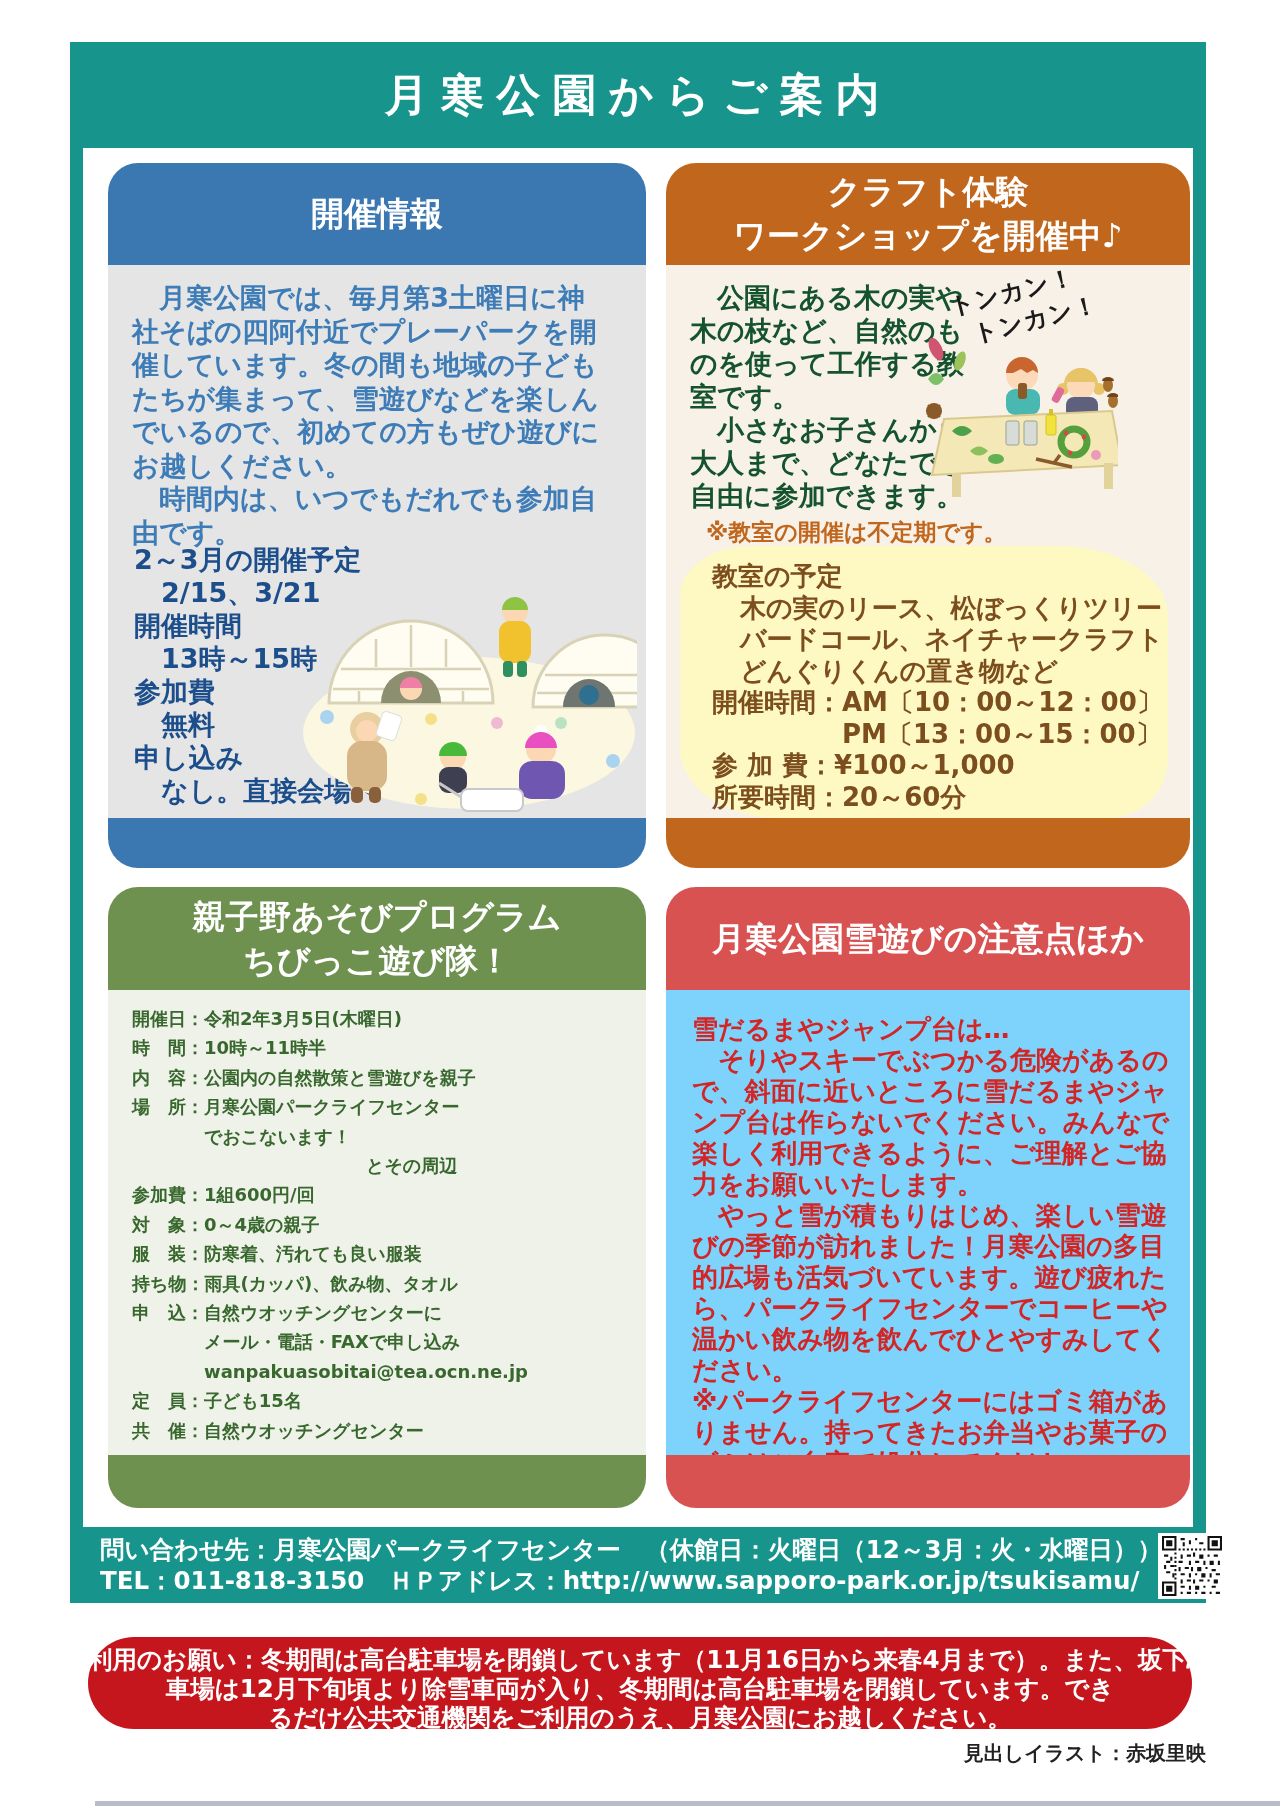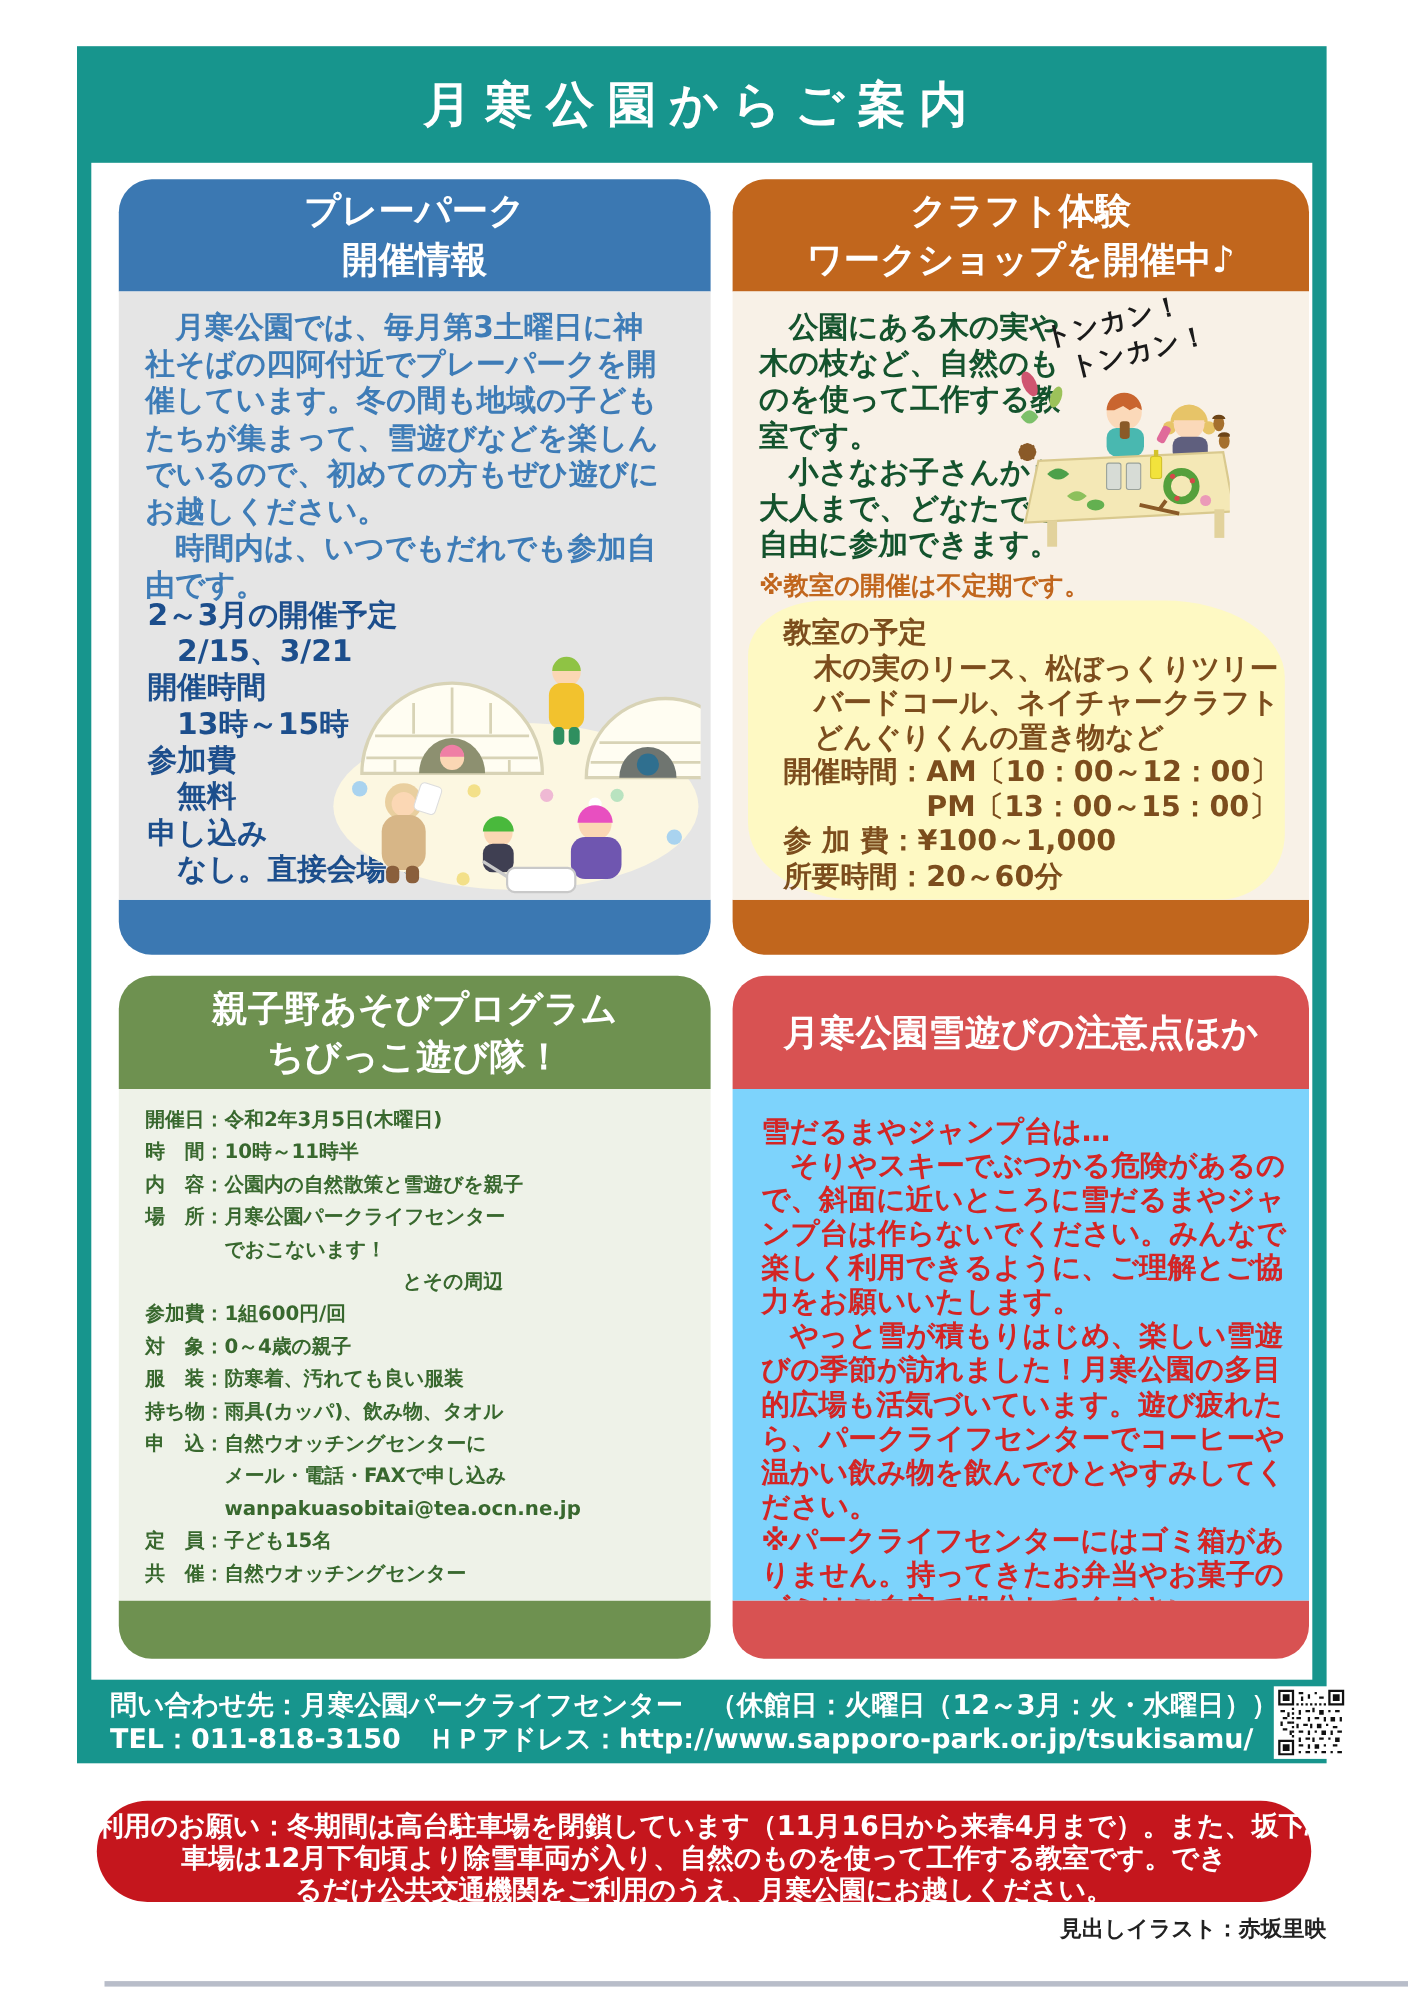--- a/index.html
+++ b/index.html
@@ -49,21 +49,21 @@
   #panel-notice .bd { height:465px; background:#7dd3fc; }
   #panel-notice .ft { height:53px;  background:#d85252; }
 
   
   .play-text { padding:16px 22px 0 24px; width:516px; font-size:27px; line-height:33.5px; color:#3e7cb7; }
   .play-schedule { position:absolute; left:26px; top:278px; width:280px; font-size:27px; line-height:33px; color:#1c4e8c; }
   #igloo-svg { position:absolute; left:193px; top:196px; width:336px; height:352px; }
 
   
   .craft-text { padding:16px 0 0 24px; width:318px; font-size:27px; line-height:33px; color:#14532d; }
-  .craft-note { padding-left:24px; margin-top:5px; font-size:23px; color:#c1661d; }
+  .craft-note { padding-left:40px; margin-top:5px; font-size:23px; color:#c1661d; }
   .sfx { position:absolute; left:282px; top:8px; color:#1a1a1a; font-size:24px; letter-spacing:1px; }
   .sfx div { transform:rotate(-14deg); }
   .sfx div:nth-child(2) { margin-left:24px; margin-top:-2px; }
   #craft-svg { position:absolute; left:252px; top:62px; width:200px; height:178px; }
   .blob {
     position:absolute; left:14px; top:281px; width:488px; height:272px; z-index:2;
     background:#fef9c3; border-radius:70px 110px 60px 100px / 50px 70px 60px 70px;
     padding:15px 0 0 32px; color:#7c4d1d; font-size:26px; line-height:31.5px;
   }
   .blob .indent { padding-left:28px; }
@@ -99,21 +99,20 @@
     <div id="page-title">月寒公園からご案内</div>
     <div id="inner-white"></div>
     <div id="contact">
       <div>問い合わせ先：月寒公園パークライフセンター　（休館日：火曜日（12～3月：火・水曜日））</div>
       <div><span>TEL：011-818-3150　ＨＰアドレス：</span><span class="url">http://www.sapporo-park.or.jp/tsukisamu/</span></div>
     </div>
   </div>
 
   <section class="panel" id="panel-play">
     <div class="hd">
-      <div>プレーパーク</div>
       <div>開催情報</div>
     </div>
     <div class="bd">
       <div class="play-text">
         <p>　月寒公園では、毎月第3土曜日に神社そばの四阿付近でプレーパークを開催しています。冬の間も地域の子どもたちが集まって、雪遊びなどを楽しんでいるので、初めての方もぜひ遊びにお越しください。</p>
         <p>　時間内は、いつでもだれでも参加自由です。</p>
       </div>
       <div class="play-schedule">
         <div>2～3月の開催予定</div>
         <div>　2/15、3/21</div>
@@ -312,20 +311,20 @@
         <path fill="#ffffff" d="M1 1h5v5H1z M23 1h5v5h-5z M1 23h5v5H1z"></path>
         <path d="M2 2h3v3H2z M24 2h3v3h-3z M2 24h3v3H2z"></path>
         <path d="M8 6h1v1H8z M10 6h1v1h-1z M12 6h1v1h-1z M14 6h1v1h-1z M16 6h1v1h-1z M18 6h1v1h-1z M20 6h1v1h-1z M6 8h1v1H6z M6 10h1v1H6z M6 12h1v1H6z M6 14h1v1H6z M6 16h1v1H6z M6 18h1v1H6z M6 20h1v1H6z"></path>
         <path d="M9 1h2v1H9z M13 2h1v2h-1z M16 1h1v1h-1z M18 3h2v1h-2z M10 3h1v2h-1z M12 9h2v1h-2z M9 9h1v2H9z M15 8h1v2h-1z M18 9h2v2h-2z M22 9h1v1h-1z M25 9h2v1h-2z M1 9h2v1H1z M4 10h1v2H4z M2 12h2v1H2z M8 12h2v1H8z M13 12h1v2h-1z M16 12h2v1h-2z M20 12h1v2h-1z M23 12h2v2h-2z M27 12h1v2h-1z M1 14h1v2H1z M4 14h2v1H4z M8 15h1v2H8z M11 15h2v1h-2z M14 15h1v2h-1z M17 15h2v2h-2z M21 15h1v1h-1z M24 16h2v1h-2z M2 17h2v1H2z M5 18h1v2H5z M9 18h2v1H9z M13 18h1v2h-1z M16 18h1v1h-1z M19 18h2v2h-2z M23 18h1v2h-1z M26 18h2v1h-2z M9 21h1v2H9z M12 21h2v1h-2z M15 21h1v2h-1z M18 21h2v1h-2z M22 21h1v1h-1z M25 21h2v2h-2z M9 24h2v1H9z M13 24h1v2h-1z M16 24h2v2h-2z M20 24h1v1h-1z M24 24h2v1h-2z M9 27h1v1H9z M12 27h2v1h-2z M16 27h1v1h-1z M19 27h2v1h-2z M23 27h1v1h-1z M26 27h2v1h-2z"></path>
       </g>
     </svg>
   </div>
 
   <div id="banner">
     <div>利用のお願い：冬期間は高台駐車場を閉鎖しています（11月16日から来春4月まで）。また、坂下駐</div>
-    <div>車場は12月下旬頃より除雪車両が入り、自然のものを使って工作する教室です。でき</div>
+    <div>車場は12月下旬頃より除雪車両が入り、冬期間は高台駐車場を閉鎖しています。でき</div>
     <div>るだけ公共交通機関をご利用のうえ、月寒公園にお越しください。</div>
   </div>
 
   <div id="credit">見出しイラスト：赤坂里映</div>
   <div id="scan-edge"></div>
 
 </div>
 
 </body></html>

